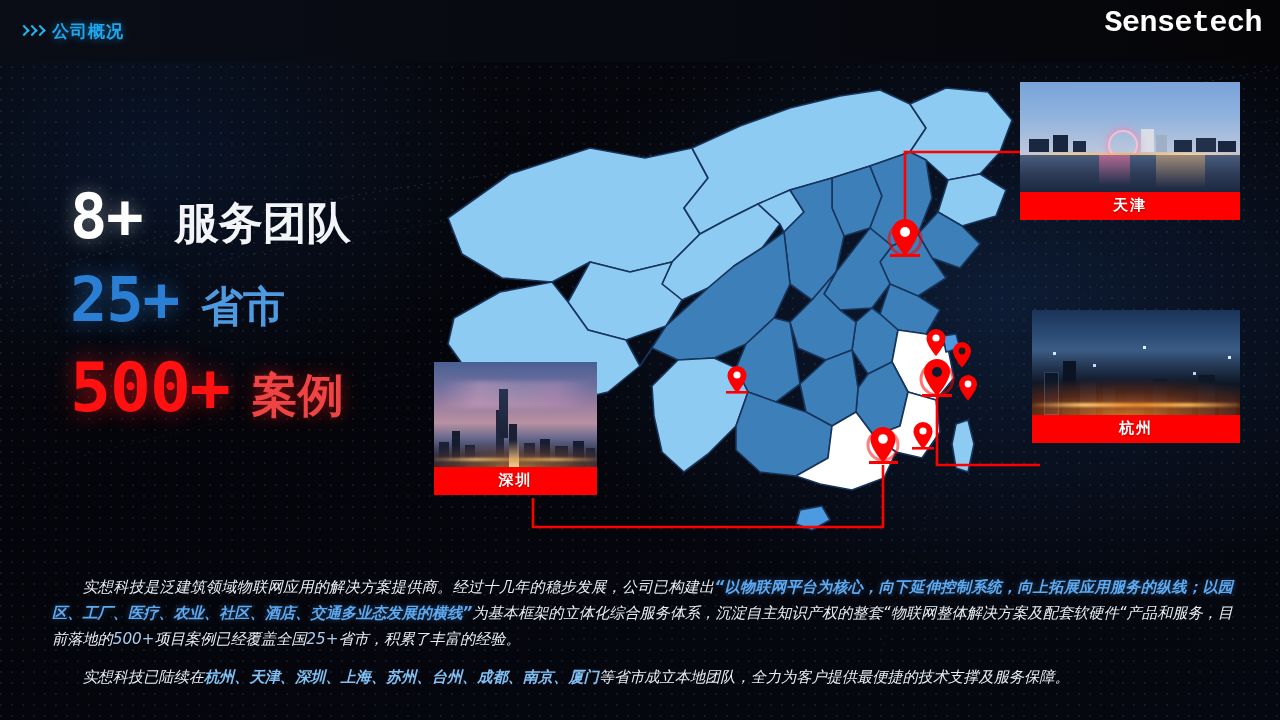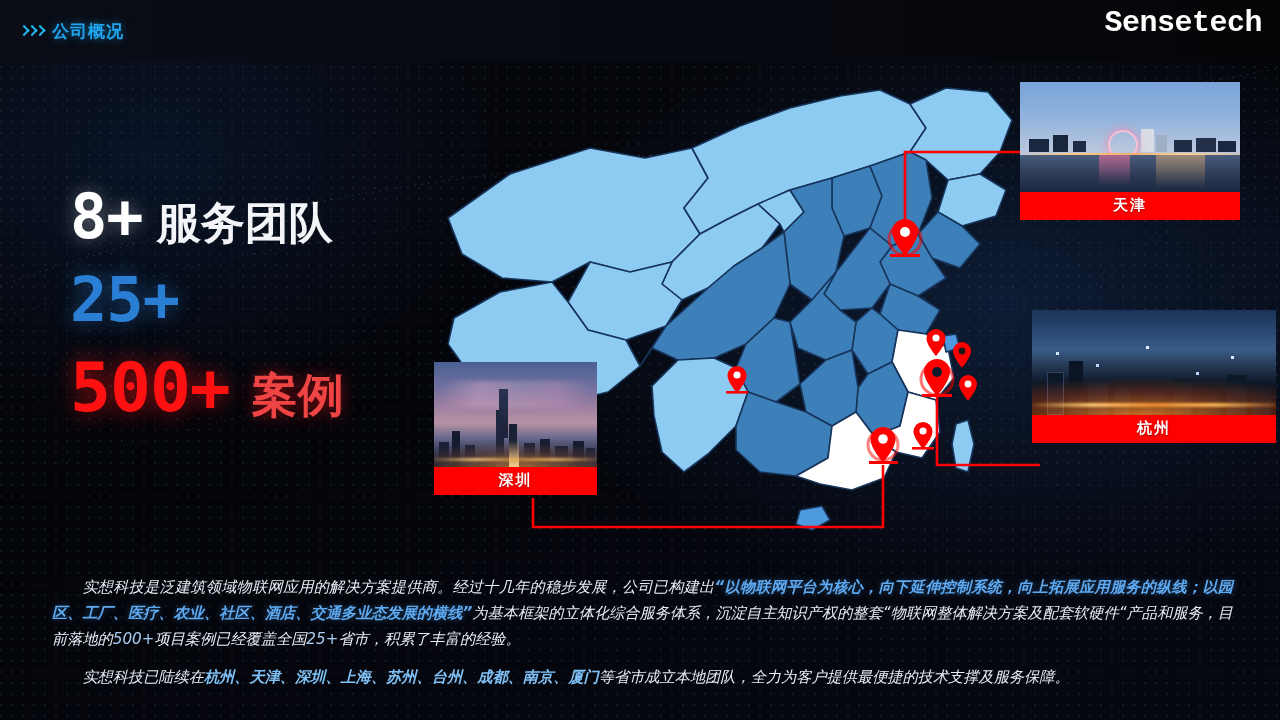--- a/index.html
+++ b/index.html
@@ -59,21 +59,21 @@
     letter-spacing:-0.5px; font-family:Liberation Mono, monospace;
   }
 
   
   #stats{ position:absolute; left:70px; top:180px; z-index:20; }
   .stat-row{ display:flex; align-items:baseline; margin-bottom:4px; }
   .stat-num{
     font-family:"DejaVu Sans Mono","Liberation Mono",monospace;
     font-weight:bold; letter-spacing:-1px;
   }
-  .stat-label{ font-weight:bold; margin-left:14px; }
+  .stat-label{ font-weight:bold; margin-left:32px; }
 
   #stat-0 .stat-num{ font-size:62px; color:#ffffff; text-shadow:0 0 18px rgba(255,255,255,.35); }
   #stat-0 .stat-label{ font-size:44px; color:#f2f4f8; }
   #stat-1{ margin-top:10px; }
   #stat-1 .stat-num{ font-size:62px; color:#2a7fd4; text-shadow:0 0 20px rgba(42,127,212,.55); }
   #stat-1 .stat-label{ font-size:42px; color:#4e9ae0; margin-left:22px; }
   #stat-2{ margin-top:12px; }
   #stat-2 .stat-num{ font-size:68px; color:#ff1111; text-shadow:0 0 22px rgba(255,20,20,.6); }
   #stat-2 .stat-label{ font-size:46px; color:#ef4444; margin-left:22px; text-shadow:0 0 16px rgba(255,20,20,.5); }
 
@@ -86,21 +86,21 @@
 
   
   .city-card{ position:absolute; z-index:22; }
   .city-photo{ width:100%; height:110px; position:relative; overflow:hidden; }
   .city-caption{
     background:#ff0000; color:#ffffff; text-align:center;
     font-size:15px; font-weight:bold; padding:4px 0 5px; letter-spacing:2px;
     text-shadow:0 1px 2px rgba(0,0,0,.35);
   }
   #card-tianjin{ left:1020px; top:82px; width:220px; }
-  #card-hangzhou{ left:1032px; top:310px; width:244px; }
+  #card-hangzhou{ left:1032px; top:310px; width:208px; }
   #card-shenzhen{ left:434px; top:362px; width:163px; }
   #card-hangzhou .city-photo, #card-shenzhen .city-photo{ height:105px; }
 
   
   .sky{ position:absolute; inset:0; }
   .water{ position:absolute; left:0; right:0; bottom:0; }
   .bldg{ position:absolute; bottom:0; background:#0d1726; }
   .lightrow{ position:absolute; height:2px; }
 
   
@@ -154,20 +154,21 @@
   <div id="logo">Sensetech</div>
 </div>
 
 <div id="stats">
   <div class="stat-row" id="stat-0">
     <span class="stat-num">8+</span>
     <span class="stat-label">服务团队</span>
   </div>
   <div class="stat-row" id="stat-1">
     <span class="stat-num">25+</span>
+    <span class="stat-label">省市</span>
   </div>
   <div class="stat-row" id="stat-2">
     <span class="stat-num">500+</span>
     <span class="stat-label">案例</span>
   </div>
 </div>
 
 <div id="map-wrap">
   <svg id="map-svg" viewBox="0 0 620 470">
     <g id="map-regions" stroke="#17355c" stroke-width="1.6" stroke-linejoin="round">

